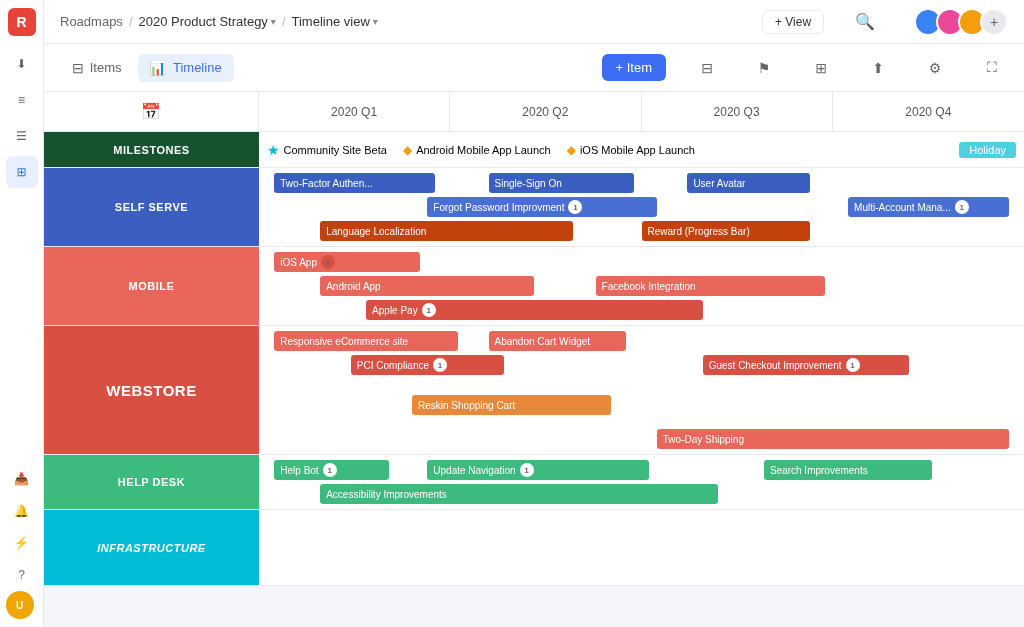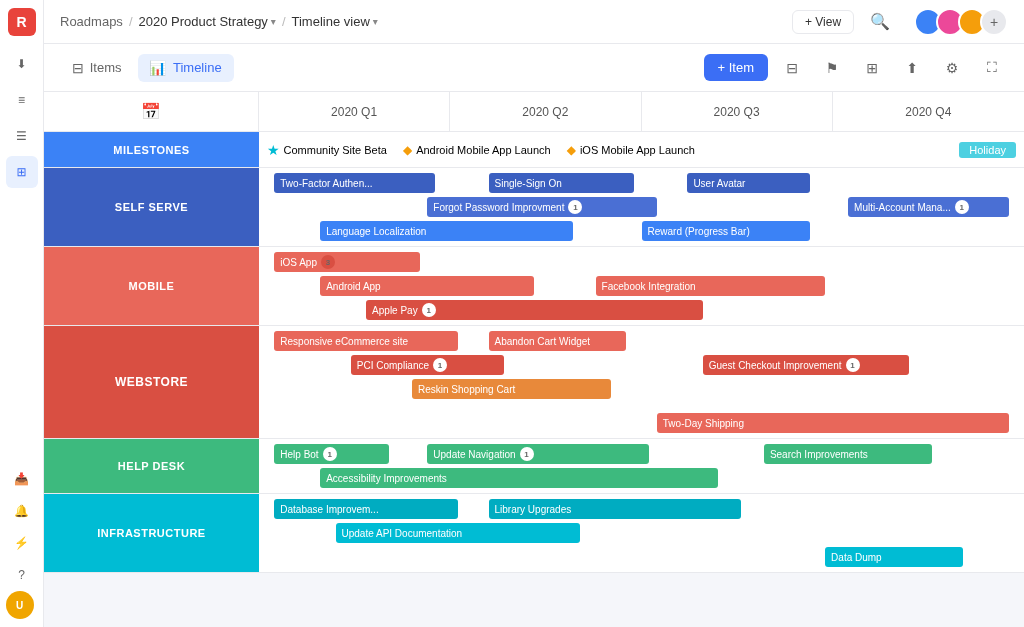--- a/index.html
+++ b/index.html
@@ -13,53 +13,53 @@
     .sidebar-logo { width: 28px; height: 28px; background: #e8433b; border-radius: 6px; display: flex; align-items: center; justify-content: center; color: white; font-weight: bold; font-size: 14px; margin-bottom: 8px; }
     .sidebar-icon { width: 32px; height: 32px; border-radius: 6px; display: flex; align-items: center; justify-content: center; color: #666; cursor: pointer; }
     .sidebar-icon.active { background: #e8f0fe; color: #3b6ef5; }
     .sidebar-bottom { margin-top: auto; }
     .avatar-small { width: 28px; height: 28px; border-radius: 50%; background: #f0a500; display: flex; align-items: center; justify-content: center; color: white; font-size: 10px; font-weight: bold; }
 
     
     .main { flex: 1; display: flex; flex-direction: column; overflow: hidden; }
 
     
-    .topbar { height: 44px; background: #fff; border-bottom: 1px solid #e8e9ed; display: flex; align-items: center; padding: 0 16px; gap: 8px; }
+    .topbar { height: 44px; background: #fff; border-bottom: 1px solid #e8e9ed; display: flex; align-items: center; padding: 0 16px; gap: 23px; }
     .breadcrumb { display: flex; align-items: center; gap: 6px; font-size: 13px; color: #666; }
     .breadcrumb-link { color: #666; cursor: pointer; }
     .breadcrumb-sep { color: #bbb; }
     .breadcrumb-current { color: #333; font-weight: 500; display: flex; align-items: center; gap: 3px; cursor: pointer; }
     .chevron { font-size: 10px; color: #888; }
     .view-btn { margin-left: auto; border: 1px solid #e8e9ed; border-radius: 6px; padding: 4px 12px; font-size: 12px; cursor: pointer; background: white; color: #333; display: flex; align-items: center; gap: 4px; }
     .avatars { display: flex; align-items: center; margin-left: 16px; }
     .avatar-top { width: 28px; height: 28px; border-radius: 50%; border: 2px solid white; margin-left: -6px; }
     .avatar-top:first-child { margin-left: 0; }
     .av1 { background: #3b82f6; }
     .av2 { background: #ec4899; }
     .av3 { background: #f59e0b; }
     .av-add { background: #e8e9ed; color: #666; display: flex; align-items: center; justify-content: center; font-size: 14px; cursor: pointer; }
     .search-icon-top { color: #666; cursor: pointer; font-size: 16px; margin-left: 8px; }
 
     
     .toolbar { height: 48px; background: #fff; border-bottom: 1px solid #e8e9ed; display: flex; align-items: center; padding: 0 16px; gap: 4px; }
     .tab-btn { display: flex; align-items: center; gap: 6px; padding: 6px 12px; border-radius: 6px; cursor: pointer; font-size: 13px; color: #666; border: none; background: none; }
     .tab-btn.active { background: #e8f0fe; color: #3b6ef5; }
     .tab-btn .tab-icon { font-size: 14px; }
-    .toolbar-right { margin-left: auto; display: flex; align-items: center; gap: 8px; }
+    .toolbar-right { margin-left: auto; display: flex; align-items: center; gap: 25px; }
     .add-item-btn { background: #3b6ef5; color: white; border: none; border-radius: 6px; padding: 6px 14px; font-size: 13px; cursor: pointer; display: flex; align-items: center; gap: 4px; }
     .toolbar-icon-btn { width: 32px; height: 32px; display: flex; align-items: center; justify-content: center; border: none; background: none; cursor: pointer; color: #666; border-radius: 4px; font-size: 14px; }
 
     
     .timeline-area { flex: 1; overflow: auto; background: #f5f6fa; }
     .timeline-inner { min-width: 980px; }
 
     .gbar { position: absolute; height: 20px; border-radius: 3px; display: flex; align-items: center; padding: 0 6px; font-size: 10px; color: white; white-space: nowrap; font-weight: 500; top: 1px; }
     .gbar.blue { background: #3b5fc0; }
     .gbar.blue-mid { background: #4a6fd4; }
-    .gbar.blue-light { background: #3b82f6; }
+    .gbar.blue-light { background: #c2410c; }
     .gbar.salmon { background: #e8675a; }
     .gbar.salmon-dark { background: #d94f42; }
     .gbar.green { background: #3dba7e; }
     .gbar.teal { background: #00bcd4; }
     .gbar.teal-dark { background: #00acc1; }
 
     .badge { background: white; color: #666; border-radius: 50%; width: 14px; height: 14px; display: inline-flex; align-items: center; justify-content: center; font-size: 8px; font-weight: bold; margin-left: 4px; flex-shrink: 0; }
 
     
     
@@ -141,21 +141,21 @@
           <div style="display:flex;align-items:center;justify-content:center;border-right:1px solid #e8e9ed;">
             <span style="font-size:16px;color:#aaa;">📅</span>
           </div>
           <div style="display:flex;align-items:center;justify-content:center;border-right:1px solid #e8e9ed;font-size:12px;color:#555;font-weight:500;">2020 Q1</div>
           <div style="display:flex;align-items:center;justify-content:center;border-right:1px solid #e8e9ed;font-size:12px;color:#555;font-weight:500;">2020 Q2</div>
           <div style="display:flex;align-items:center;justify-content:center;border-right:1px solid #e8e9ed;font-size:12px;color:#555;font-weight:500;">2020 Q3</div>
           <div style="display:flex;align-items:center;justify-content:center;font-size:12px;color:#555;font-weight:500;">2020 Q4</div>
         </div>
 
         <div style="display:grid;grid-template-columns:215px 1fr;background:#fff;border-bottom:1px solid #e8e9ed;min-height:36px;">
-          <div style="background:#3b82f6;color:white;font-weight:700;font-size:11px;letter-spacing:0.5px;display:flex;align-items:center;justify-content:center;">MILESTONES</div>
+          <div style="background:#14532d;color:white;font-weight:700;font-size:11px;letter-spacing:0.5px;display:flex;align-items:center;justify-content:center;">MILESTONES</div>
           <div style="display:flex;align-items:center;padding:4px 8px;gap:16px;position:relative;">
             <span style="display:flex;align-items:center;gap:4px;font-size:11px;">
               <span style="color:#00bcd4;font-size:14px;">★</span>
               <span>Community Site Beta</span>
             </span>
             <span style="display:flex;align-items:center;gap:4px;font-size:11px;">
               <span style="color:#f59e0b;font-size:12px;">◆</span>
               <span>Android Mobile App Launch</span>
             </span>
             <span style="display:flex;align-items:center;gap:4px;font-size:11px;">
@@ -198,27 +198,27 @@
               <div class="gbar salmon" style="left:44%;width:30%;">Facebook Integration</div>
               <div class="gbar salmon" style="left:8%;width:28%;">Android App</div>
             </div>
             <div style="height:22px;position:relative;">
               <div class="gbar salmon-dark" style="left:14%;width:44%;">Apple Pay<span class="badge">1</span></div>
             </div>
           </div>
         </div>
 
         <div style="display:grid;grid-template-columns:215px 1fr;border-bottom:1px solid #e8e9ed;background:white;">
-          <div style="background:#d94f42;color:white;font-weight:700;font-size:12px;letter-spacing:0.5px;display:flex;align-items:center;justify-content:center;min-height:96px;">WEBSTORE</div>
+          <div style="background:#d94f42;color:white;font-weight:700;font-size:15px;letter-spacing:0.5px;display:flex;align-items:center;justify-content:center;min-height:96px;">WEBSTORE</div>
           <div style="padding:4px 0;">
             <div style="height:22px;position:relative;margin-bottom:2px;">
               <div class="gbar salmon" style="left:2%;width:24%;">Responsive eCommerce site</div>
               <div class="gbar salmon" style="left:30%;width:18%;">Abandon Cart Widget</div>
             </div>
-            <div style="height:22px;position:relative;margin-bottom:2px;">
+            <div style="height:22px;position:relative;margin-bottom:18px;">
               <div class="gbar salmon-dark" style="left:12%;width:20%;">PCI Compliance<span class="badge">1</span></div>
               <div class="gbar salmon-dark" style="left:58%;width:27%;">Guest Checkout Improvement<span class="badge">1</span></div>
             </div>
             <div style="height:22px;position:relative;margin-bottom:12px;">
               <div class="gbar" style="left:20%;width:26%;background:#e8893a;">Reskin Shopping Cart</div>
             </div>
             <div style="height:22px;position:relative;">
               <div class="gbar salmon" style="left:52%;width:46%;">Two-Day Shipping</div>
             </div>
           </div>
@@ -232,31 +232,19 @@
               <div class="gbar green" style="left:22%;width:29%;">Update Navigation<span class="badge">1</span></div>
               <div class="gbar green" style="left:66%;width:22%;">Search Improvements</div>
             </div>
             <div style="height:22px;position:relative;">
               <div class="gbar green" style="left:8%;width:52%;">Accessibility Improvements</div>
             </div>
           </div>
         </div>
 
         <div style="display:grid;grid-template-columns:215px 1fr;border-bottom:1px solid #e8e9ed;background:white;">
-          <div style="background:#00bcd4;color:white;font-weight:700;font-size:11px;letter-spacing:0.5px;display:flex;align-items:center;justify-content:center;min-height:75px;">INFRASTRUCTURE</div>
-          <div style="padding:4px 0;">
-            <div style="height:22px;position:relative;margin-bottom:2px;">
-              <div class="gbar teal-dark" style="left:2%;width:24%;">Database Improvem...</div>
-              <div class="gbar teal-dark" style="left:30%;width:33%;">Library Upgrades</div>
-            </div>
-            <div style="height:22px;position:relative;margin-bottom:2px;">
-              <div class="gbar teal" style="left:10%;width:32%;">Update API Documentation</div>
-            </div>
-            <div style="height:22px;position:relative;">
-              <div class="gbar teal" style="left:74%;width:18%;">Data Dump</div>
-            </div>
-          </div>
+          <div style="background:#00bcd4;color:white;font-weight:700;font-size:11px;letter-spacing:0.5px;display:flex;align-items:center;justify-content:center;min-height:75px;font-style:italic;">INFRASTRUCTURE</div>
         </div>
 
       </div>
     </div>
   </div>
 </div>
 
 </body></html>

